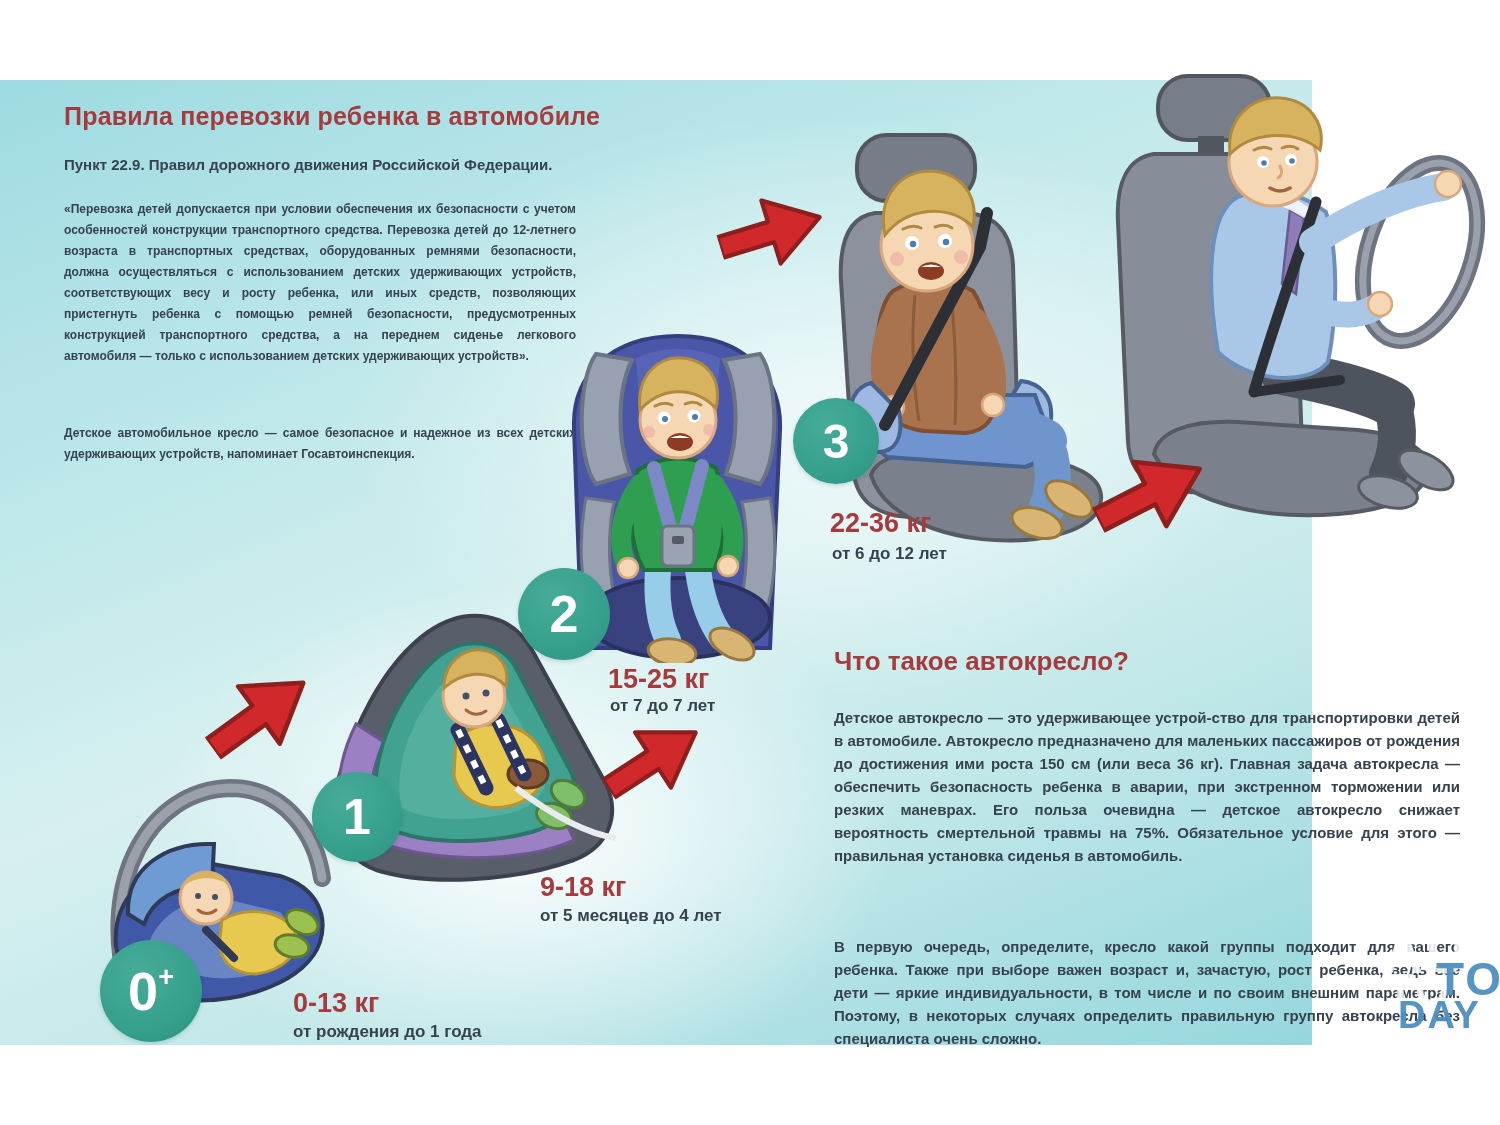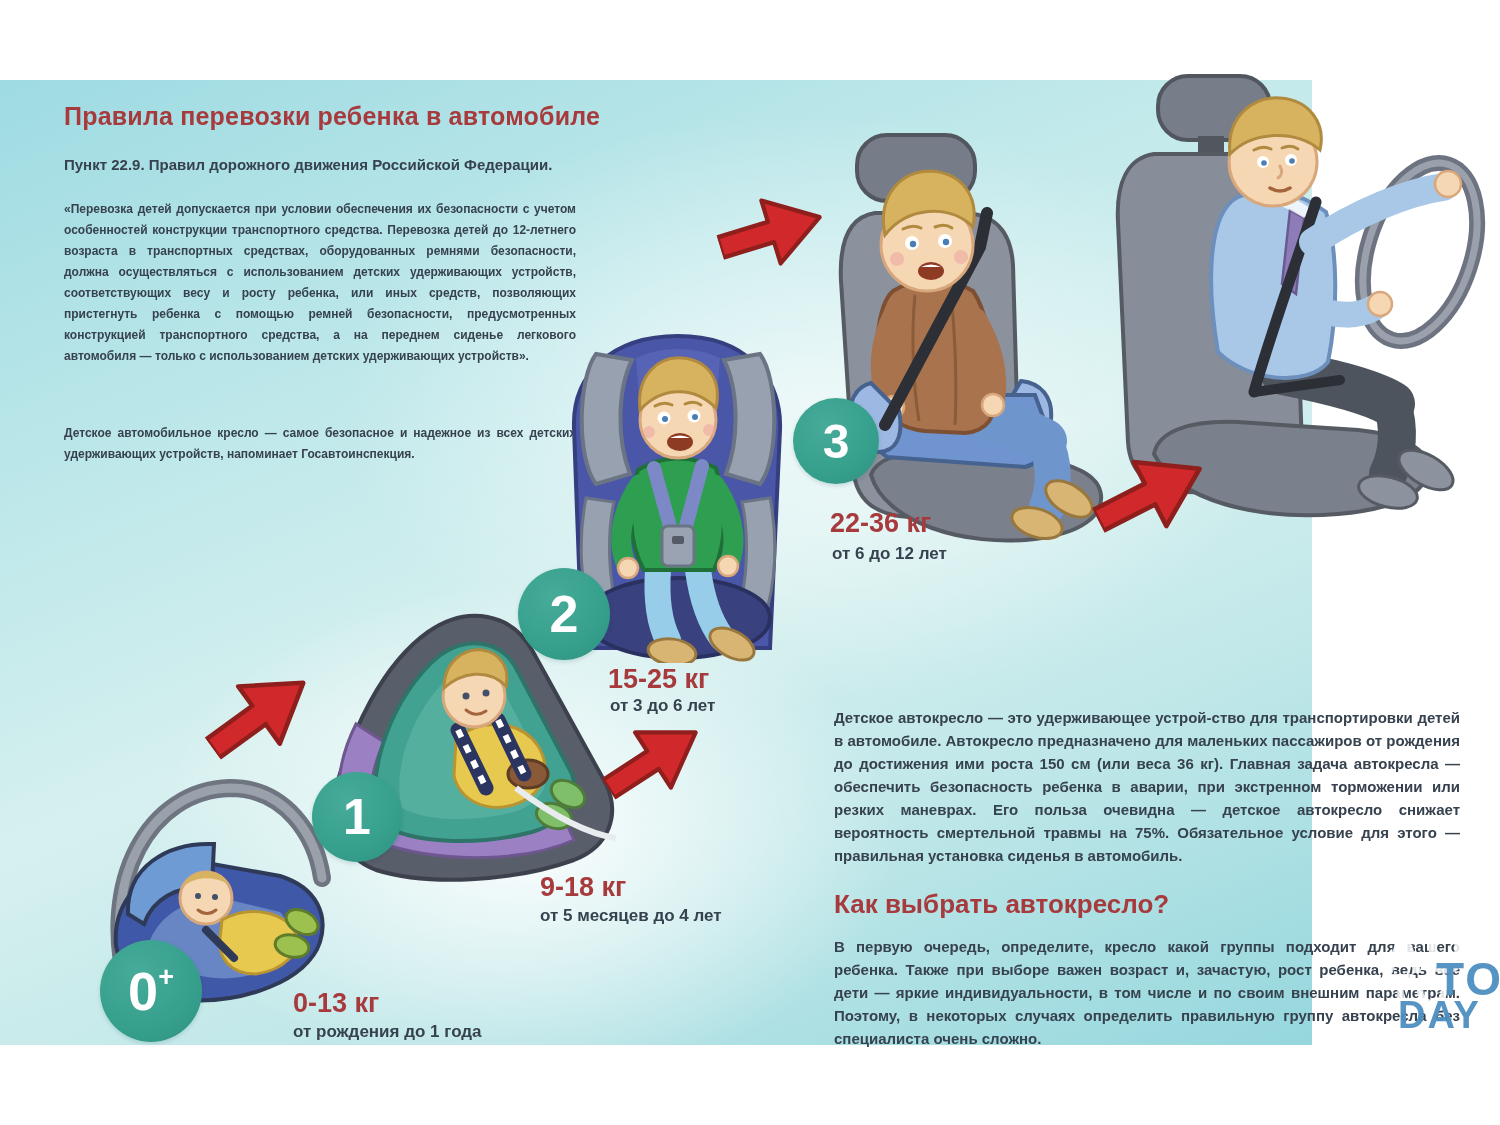--- a/index.html
+++ b/index.html
@@ -37,23 +37,23 @@
 
     <div class="abs txt red title" style="left:64px;top:22px;width:540px;">Правила перевозки ребенка в автомобиле</div>
 
     <div class="abs txt" style="left:64px;top:76px;width:520px;font-size:15px;">Пункт 22.9. Правил дорожного движения Российской Федерации.</div>
 
     <div class="abs txt just body-sm" style="left:64px;top:119px;width:512px;">«Перевозка детей допускается при условии обеспечения их безопасности с учетом особенностей конструкции транспортного средства. Перевозка детей до 12-летнего возраста в транспортных средствах, оборудованных ремнями безопасности, должна осуществляться с использованием детских удерживающих устройств, соответствующих весу и росту ребенка, или иных средств, позволяющих пристегнуть ребенка с помощью ремней безопасности, предусмотренных конструкцией транспортного средства, а на переднем сиденье легкового автомобиля — только с использованием детских удерживающих устройств».</div>
 
     <div class="abs txt just body-sm" style="left:64px;top:343px;width:512px;">Детское автомобильное кресло — самое безопасное и надежное из всех детских удерживающих устройств, напоминает Госавтоинспекция.</div>
 
 
+    <div class="abs txt red h2" style="left:834px;top:566px;width:500px;">Что такое автокресло?</div>
     <div class="abs txt just body-md" style="left:834px;top:626px;width:626px;">Детское автокресло — это удерживающее устрой-ство для транспортировки детей в автомобиле. Автокресло предназначено для маленьких пассажиров от рождения до достижения ими роста 150 см (или веса 36 кг). Главная задача автокресла — обеспечить безопасность ребенка в аварии, при экстренном торможении или резких маневрах. Его польза очевидна — детское автокресло снижает вероятность смертельной травмы на 75%. Обязательное условие для этого — правильная установка сиденья в автомобиль.</div>
 
-    <div class="abs txt red h2" style="left:834px;top:809px;width:500px;">Как выбрать автокресло?</div>
     <div class="abs txt just body-md" style="left:834px;top:855px;width:626px;">В первую очередь, определите, кресло какой группы подходит для вашего ребенка. Также при выборе важен возраст и, зачастую, рост ребенка, ведь все дети — яркие индивидуальности, в том числе и по своим внешним параметрам. Поэтому, в некоторых случаях определить правильную группу автокресла без специалиста очень сложно.</div>
 
     <svg class="abs" style="left:88px;top:670px;" width="252" height="276" viewBox="0 0 252 276">
       <path d="M40 240 C 10 130 62 40 142 38 C 198 38 228 86 234 128" fill="none" stroke="#6e7480" stroke-width="18" stroke-linecap="round"></path>
       <path d="M40 240 C 10 130 62 40 142 38 C 198 38 228 86 234 128" fill="none" stroke="#9aa1ab" stroke-width="9" stroke-linecap="round"></path>
       <path d="M28 196 C 24 150 58 118 102 110 L 192 126 C 230 138 240 166 232 192 C 220 230 156 254 98 250 C 54 246 34 226 28 196 Z" fill="#4058a8" stroke="#2e3a58" stroke-width="4"></path>
       <path d="M40 164 C 38 118 78 92 126 94 L 124 136 C 92 136 66 146 56 174 Z" fill="#6f9bd4" stroke="#2e3a58" stroke-width="4"></path>
       <path d="M60 196 C 70 162 104 146 142 150 L 192 162 C 206 176 202 202 180 218 C 148 236 92 232 60 196 Z" fill="#8db3dd" opacity="0.5"></path>
       <circle cx="118" cy="148" r="26" fill="#f6d7b4" stroke="#d8a77c" stroke-width="3"></circle>
       <path d="M 96 136 C 100 118 134 116 140 134 C 126 126 108 126 96 136 Z" fill="#d8b35f"></path>
@@ -220,21 +220,21 @@
         <span class="sup"></span>
     </div>
 
     <div class="abs weight" style="left:293px;top:908px;">0-13 кг</div>
     <div class="abs age" style="left:293px;top:942px;">от рождения до 1 года</div>
 
     <div class="abs weight" style="left:540px;top:792px;">9-18 кг</div>
     <div class="abs age" style="left:540px;top:826px;">от 5 месяцев до 4 лет</div>
 
     <div class="abs weight" style="left:608px;top:584px;">15-25 кг</div>
-    <div class="abs age" style="left:610px;top:616px;">от 3 до 6 лет</div>
+    <div class="abs age" style="left:610px;top:616px;">от 7 до 7 лет</div>
 
     <div class="abs weight" style="left:830px;top:428px;">22-36 кг</div>
     <div class="abs age" style="left:832px;top:464px;">от 6 до 12 лет</div>
 
     <div class="abs wm wm-white" style="left:1383px;top:846px;font-size:56px;">AU</div>
     <div class="abs wm wm-white" style="left:1387px;top:888px;font-size:44px;">TO</div>
     <div class="abs wm wm-blue" style="left:1436px;top:876px;font-size:46px;">TO</div>
     <div class="abs wm wm-blue" style="left:1398px;top:916px;font-size:38px;">DAY</div>
 
   </div>

